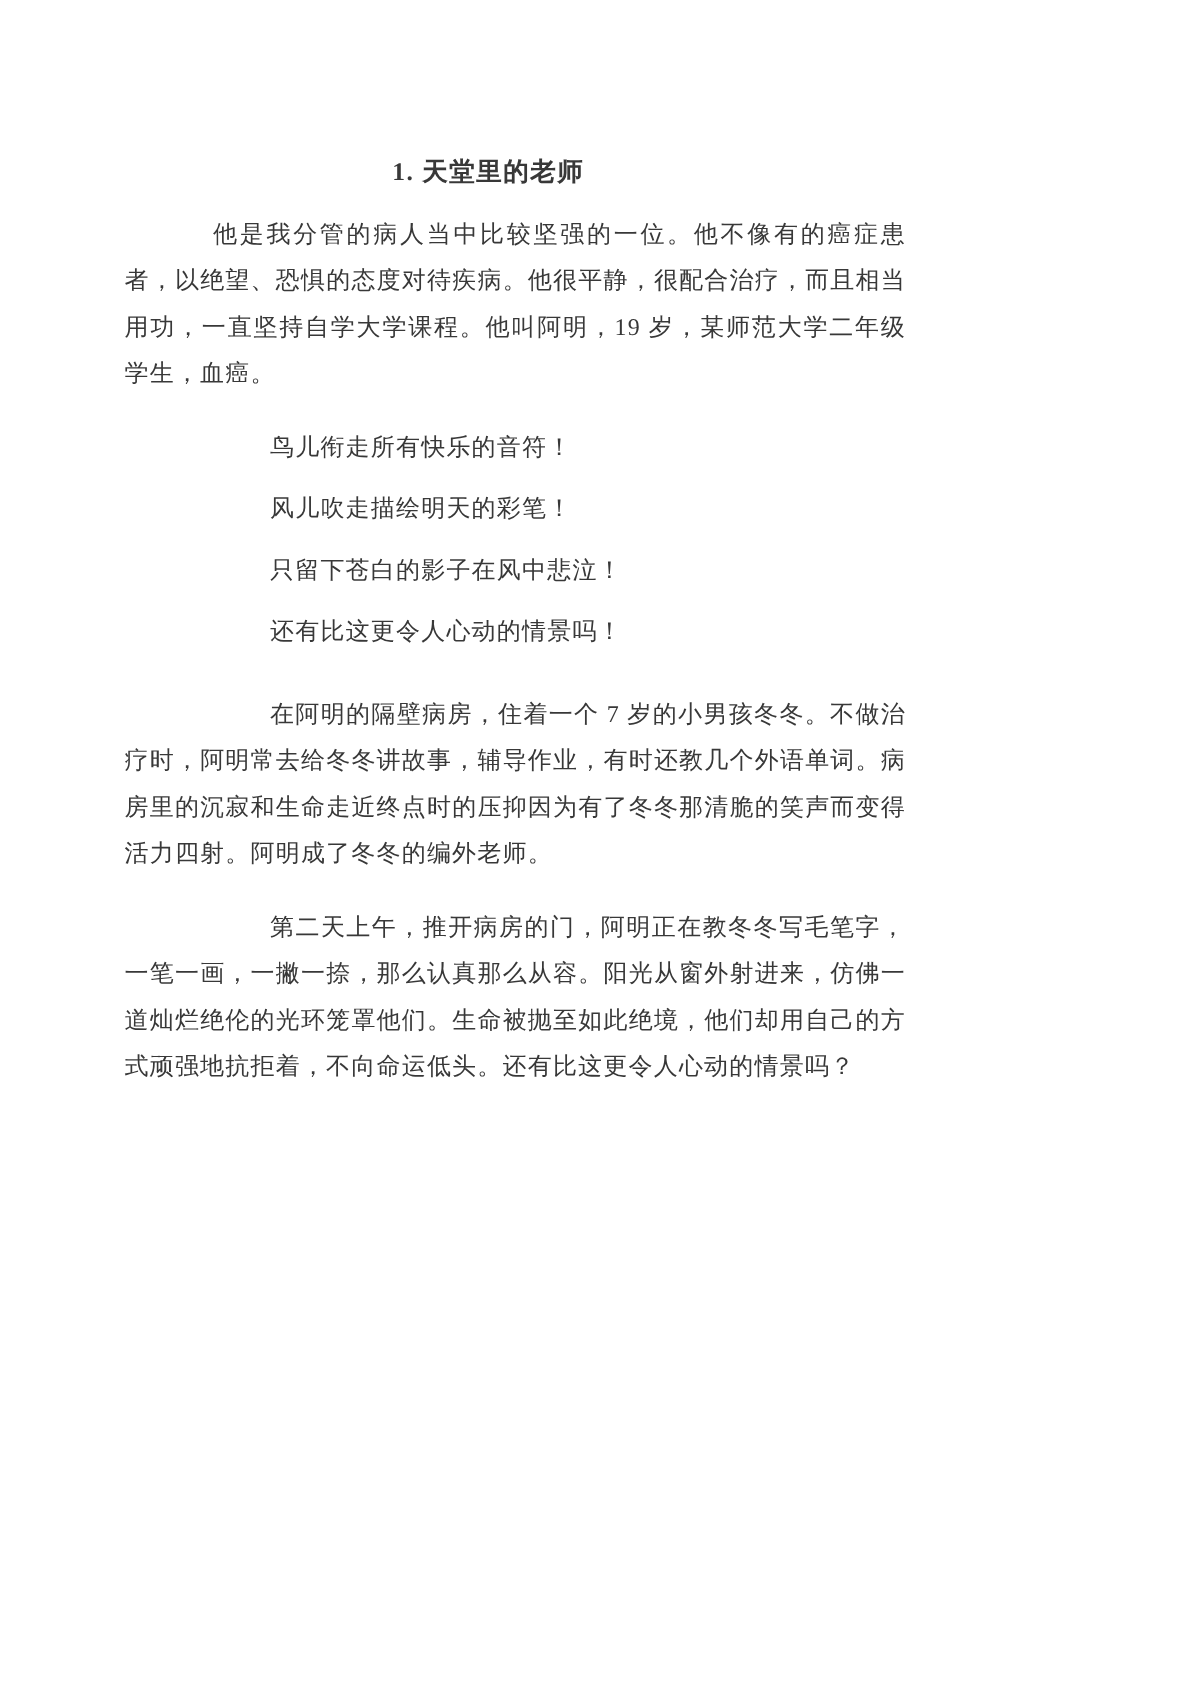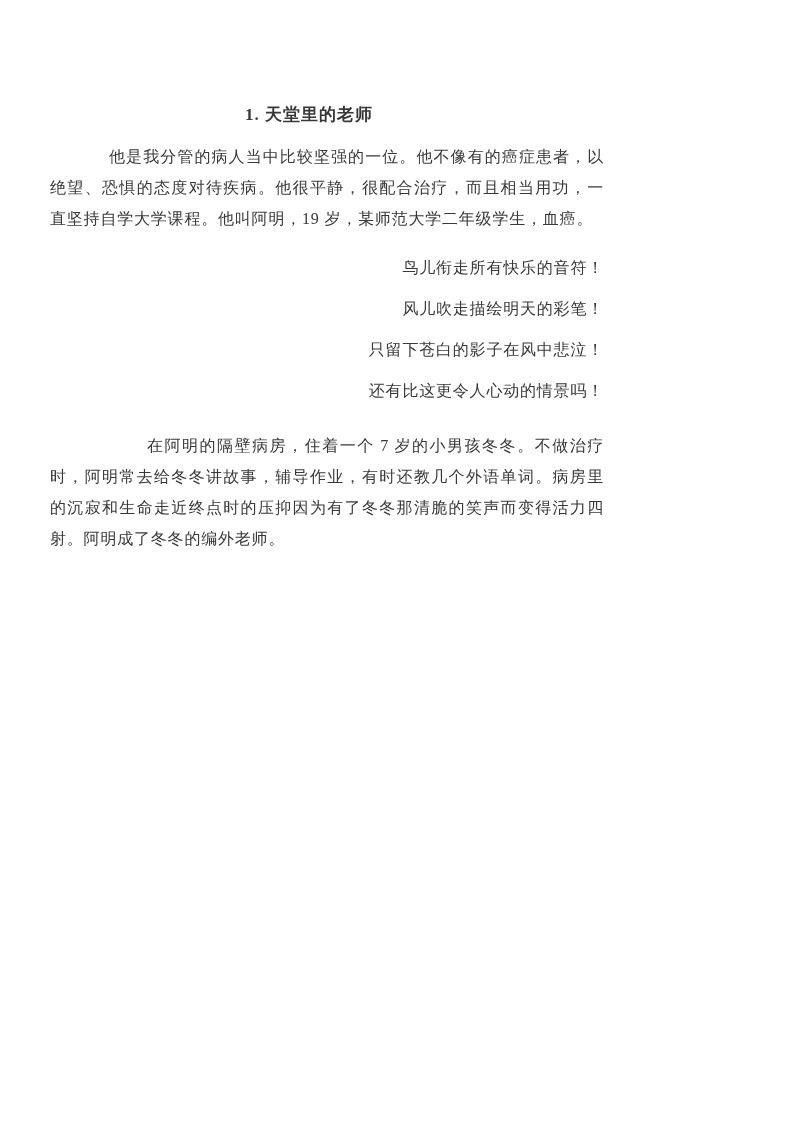--- a/index.html
+++ b/index.html
@@ -11,21 +11,21 @@
     height: 1122px;
     background: #ffffff;
     overflow: hidden;
     font-family: "Liberation Serif", "DejaVu Serif", serif;
   }
   .page {
     box-sizing: border-box;
     width: 693px;
     height: 1122px;
     background: #ffffff;
-    padding: 103px 89px 0 50px;
+    padding: 103px 89px 0 83px;
     color: #383838;
   }
   .doc-title {
     font-size: 17px;
     font-weight: bold;
     text-align: center;
     margin: 0 0 14px 0;
     line-height: 24px;
     letter-spacing: 1px;
     transform: translateX(-18px);
@@ -41,21 +41,20 @@
     text-indent: 59px;
   }
   .para.deep-indent {
     text-indent: 97px;
   }
   .poem-line {
     font-size: 16px;
     line-height: 31px;
     letter-spacing: 0.8px;
     margin: 0 0 10px 97px;
-    text-align: right;
   }
   .poem-line.poem-last {
     margin-bottom: 24px;
   }
 </style>
 </head>
 <body>
 
 <main class="page">
   <h1 class="doc-title">1. 天堂里的老师</h1>
@@ -64,14 +63,15 @@
 
 
   <p class="poem-line">鸟儿衔走所有快乐的音符！</p>
   <p class="poem-line">风儿吹走描绘明天的彩笔！</p>
   <p class="poem-line">只留下苍白的影子在风中悲泣！</p>
   <p class="poem-line poem-last">还有比这更令人心动的情景吗！</p>
 
   <p class="para deep-indent">在阿明的隔壁病房，住着一个 7 岁的小男孩冬冬。不做治疗时，阿明常去给冬冬讲故事，辅导作业，有时还教几个外语单词。病房里的沉寂和生命走近终点时的压抑因为有了冬冬那清脆的笑声而变得活力四射。阿明成了冬冬的编外老师。</p>
 
 
+  <p class="para deep-indent">第二天上午，推开病房的门，阿明正在教冬冬写毛笔字，一笔一画，一撇一捺，那么认真那么从容。阳光从窗外射进来，仿佛一道灿烂绝伦的光环笼罩他们。生命被抛至如此绝境，他们却用自己的方式顽强地抗拒着，不向命运低头。还有比这更令人心动的情景吗？</p>
 
 </main>
 
 </body></html>

